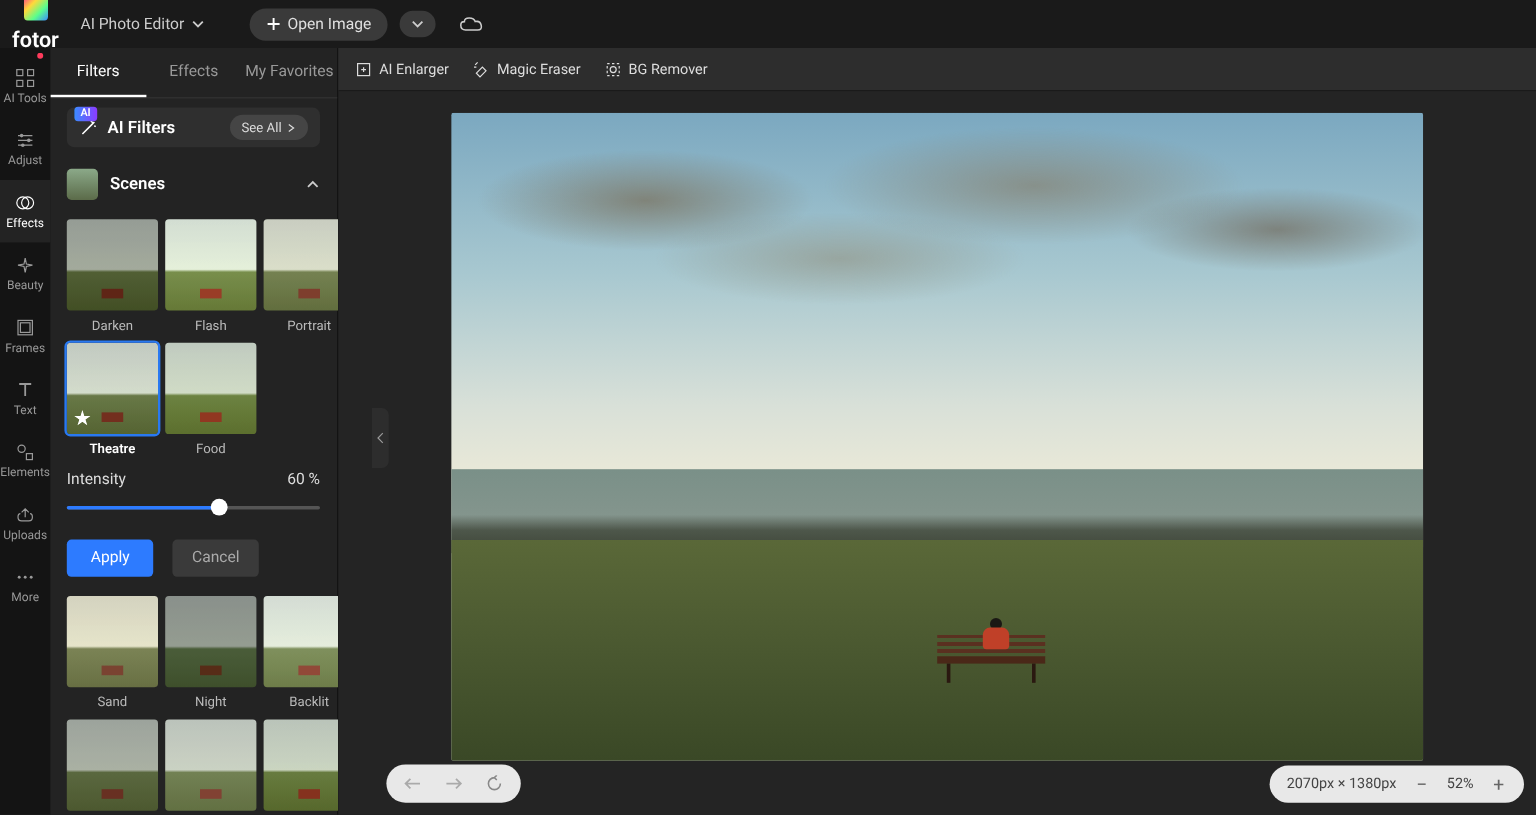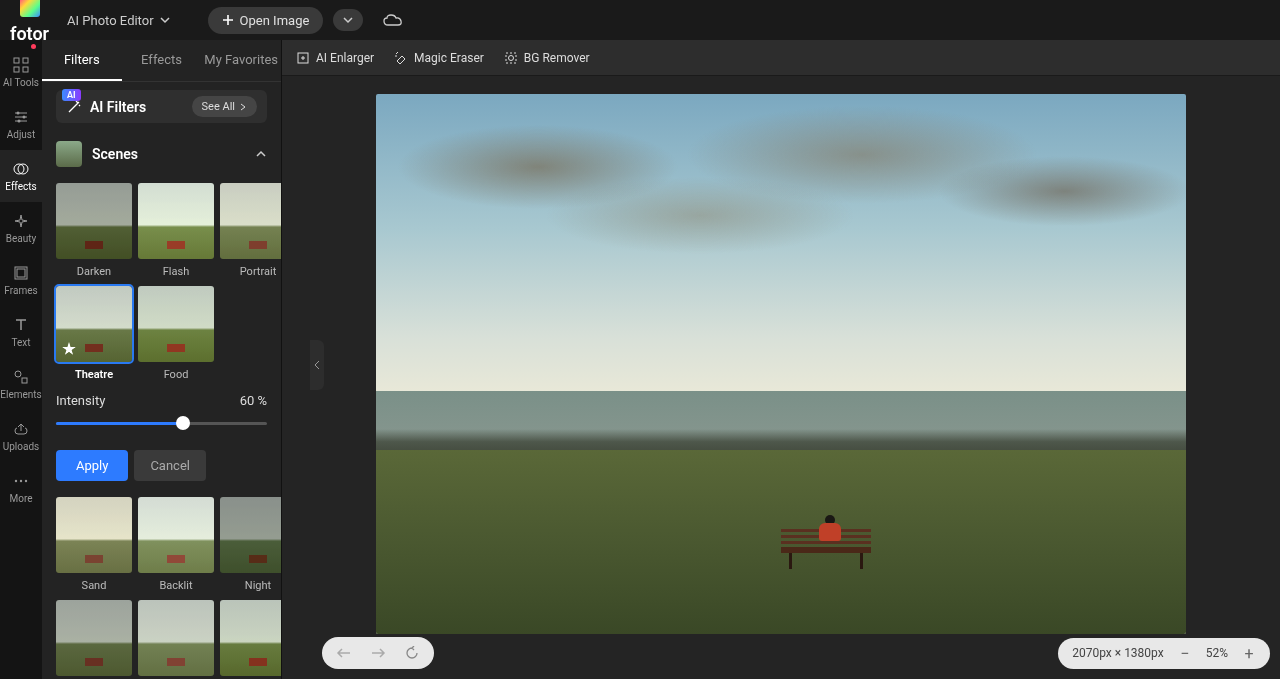--- a/index.html
+++ b/index.html
@@ -39,21 +39,21 @@
 .filter-thumb { width: 76px; height: 76px; border-radius: 3px; position: relative; overflow: hidden; }
 .filter-thumb.selected { outline: 2px solid #2d7bff; outline-offset: 0; }
 .fav-star { position: absolute; bottom: 6px; left: 6px; width: 14px; height: 14px; background: #fff; clip-path: polygon(50% 0%, 61% 35%, 98% 35%, 68% 57%, 79% 91%, 50% 70%, 21% 91%, 32% 57%, 2% 35%, 39% 35%); }
 .filter-name { font-size: 11px; color: #bbb; }
 .filter-name.selected { color: #fff; font-weight: 600; }
 .intensity-row { display: flex; justify-content: space-between; align-items: center; margin-top: 12px; font-size: 13px; color: #ddd; }
 .slider-wrap { position: relative; height: 30px; display: flex; align-items: center; }
 .slider-track { width: 100%; height: 3px; background: #555; border-radius: 2px; position: relative; }
 .slider-fill { position: absolute; left: 0; top: 0; height: 100%; background: #2d7bff; border-radius: 2px; }
 .slider-handle { position: absolute; width: 14px; height: 14px; background: #fff; border-radius: 50%; top: 50%; transform: translate(-50%, -50%); cursor: pointer; }
-.action-row { display: flex; gap: 6px; margin-top: 12px; margin-bottom: 16px; }
+.action-row { display: flex; gap: 16px; margin-top: 12px; margin-bottom: 16px; }
 .btn-apply { background: #2d7bff; color: #fff; border: none; border-radius: 4px; padding: 8px 20px; font-size: 13px; cursor: pointer; }
 .btn-cancel { background: #3a3a3a; color: #aaa; border: none; border-radius: 4px; padding: 8px 16px; font-size: 13px; cursor: pointer; }
 .canvas-area { flex: 1; display: flex; flex-direction: column; position: relative; background: #242424; }
 .canvas-tools { height: 36px; display: flex; align-items: center; gap: 20px; padding: 0 14px; background: #2d2d2d; border-bottom: 1px solid #1a1a1a; }
 .tool-btn { display: flex; align-items: center; gap: 6px; font-size: 12px; color: #ddd; cursor: pointer; }
 .canvas-viewport { flex: 1; display: flex; align-items: flex-start; justify-content: center; overflow: hidden; padding-top: 18px; }
 .image-preview { width: 810px; height: 540px; border-radius: 2px; position: relative; overflow: hidden; }
 .sky { position: absolute; inset: 0; background: linear-gradient(180deg, #7ba8c0 0%, #a8c8d0 25%, #d8e0d8 45%, #e8e8d8 55%, #d0d8c8 60%); }
 .clouds { position: absolute; top: 0; left: 0; right: 0; height: 45%; background:
   radial-gradient(ellipse 200px 60px at 20% 30%, rgba(120,110,90,0.7), transparent 70%),
@@ -289,26 +289,26 @@
         <button class="btn-apply">Apply</button>
         <button class="btn-cancel">Cancel</button>
       </div>
 
       <div class="filter-grid">
         <div class="filter-item">
             <div class="filter-thumb th-base th-sand"></div>
             <span class="filter-name">Sand</span>
           </div>
         <div class="filter-item">
+            <div class="filter-thumb th-base th-night"></div>
+            <span class="filter-name">Night</span>
+          </div>
+        <div class="filter-item">
             <div class="filter-thumb th-base th-backlit"></div>
             <span class="filter-name">Backlit</span>
-          </div>
-        <div class="filter-item">
-            <div class="filter-thumb th-base th-night"></div>
-            <span class="filter-name">Night</span>
           </div>
         <div class="filter-item">
             <div class="filter-thumb th-base th-shade"></div>
           </div>
         <div class="filter-item">
             <div class="filter-thumb th-base th-cloudy"></div>
           </div>
         <div class="filter-item">
             <div class="filter-thumb th-base th-landscape"></div>
           </div>

